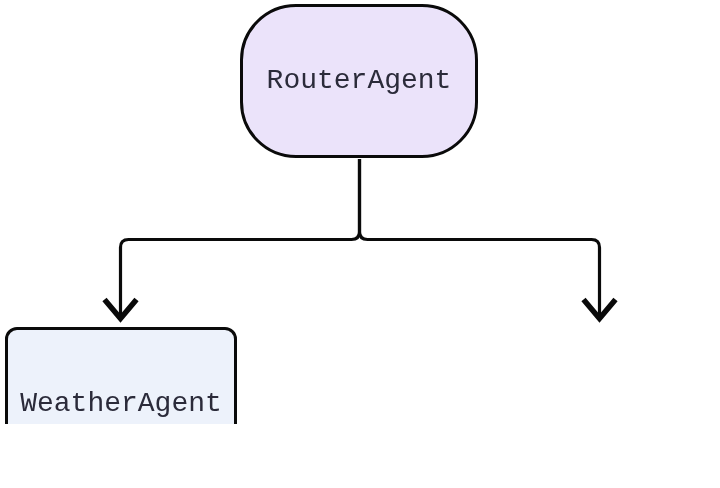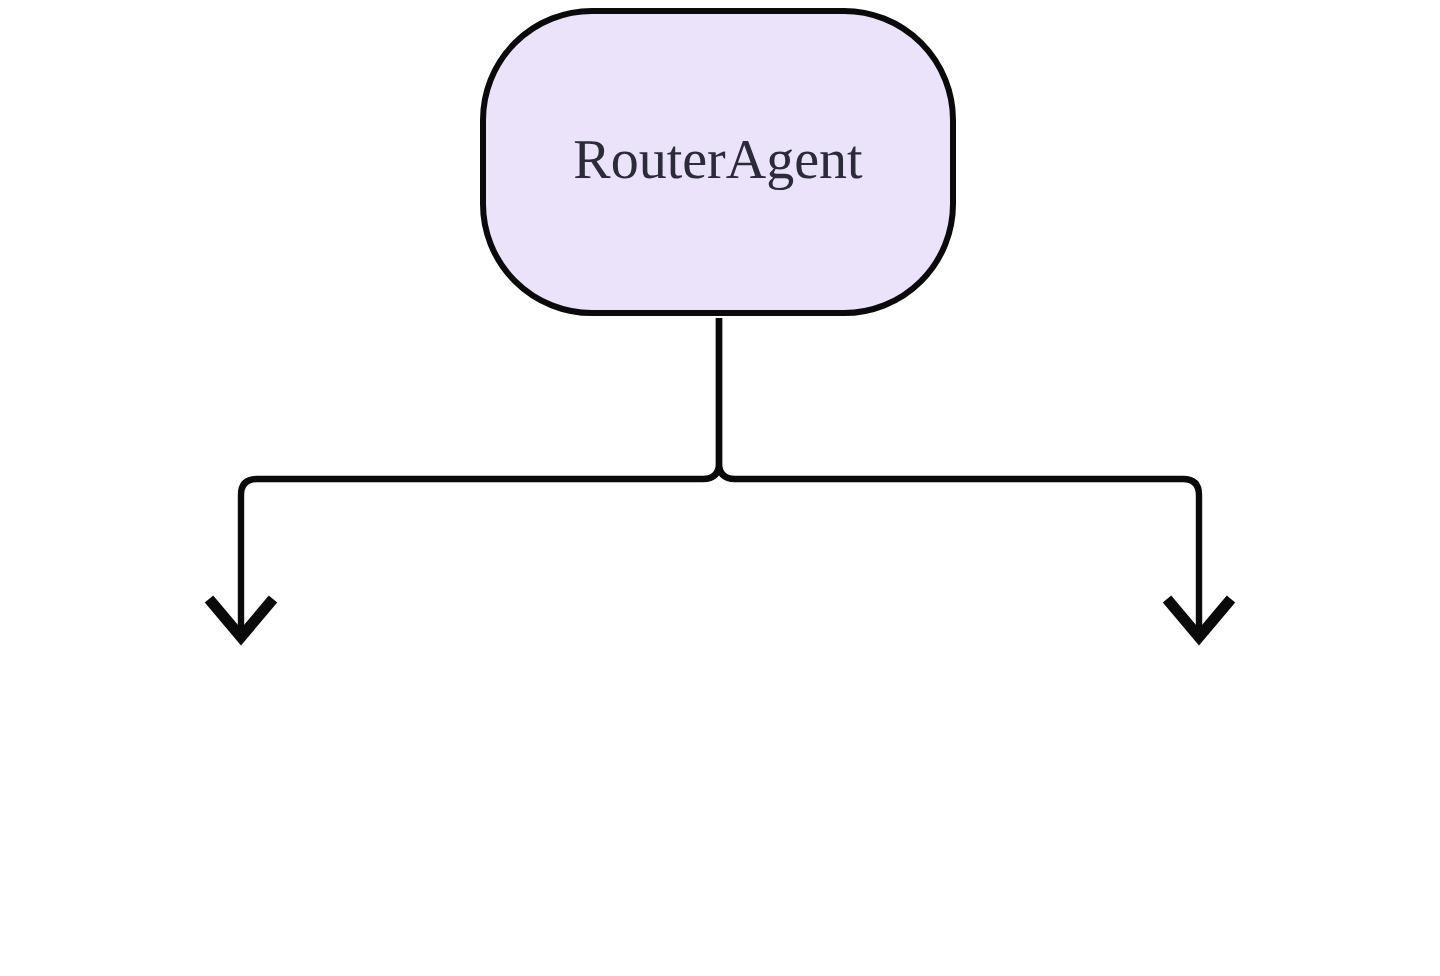--- a/index.html
+++ b/index.html
@@ -5,21 +5,21 @@
   html, body {
     margin: 0;
     padding: 0;
   }
   .canvas {
     position: relative;
     width: 720px;
     height: 424px;
     background: var(--background, #ffffff);
     overflow: hidden;
-    font-family: Liberation Serif, serif;
+    font-family: Liberation Mono, monospace;
   }
   .edges {
     position: absolute;
     left: 0;
     top: 0;
     width: 720px;
     height: 488px;
   }
   .edge {
     fill: none;
@@ -84,15 +84,18 @@
     <path class="edge" d="M 359.5 159 L 359.5 231.5 Q 359.5 239.5 351.5 239.5 L 128.5 239.5 Q 120.5 239.5 120.5 247.5 L 120.5 317"></path>
     <path class="edge" d="M 359.5 159 L 359.5 231.5 Q 359.5 239.5 367.5 239.5 L 591.5 239.5 Q 599.5 239.5 599.5 247.5 L 599.5 317"></path>
     <path class="arrowhead" d="M 104.5 299.5 L 120.5 318.5 L 136.5 299.5"></path>
     <path class="arrowhead" d="M 583.5 299.5 L 599.5 318.5 L 615.5 299.5"></path>
   </svg>
 
   <div class="node node-router">
     <span class="node-label">RouterAgent</span>
   </div>
 
+  <div class="node node-weather">
+    <span class="node-label">WeatherAgent</span>
+  </div>
 
 
 </div>
 
 </body></html>

